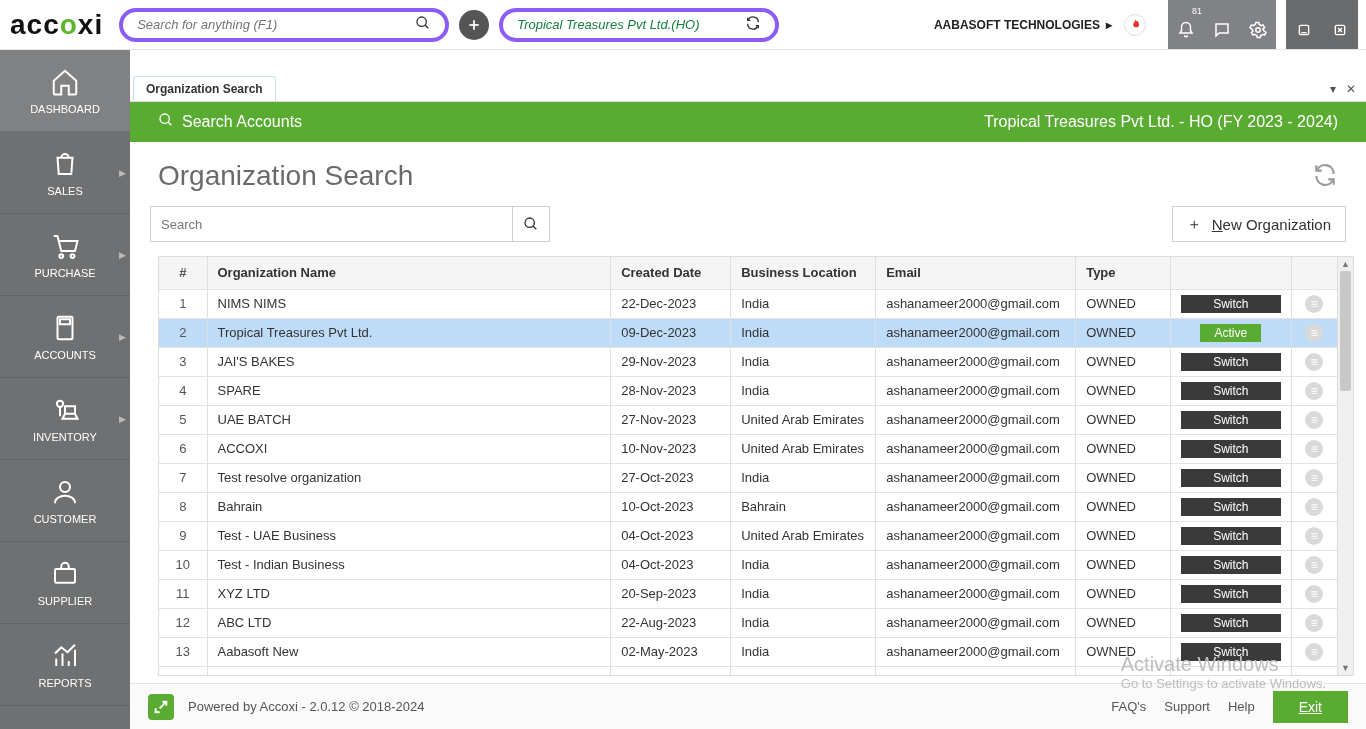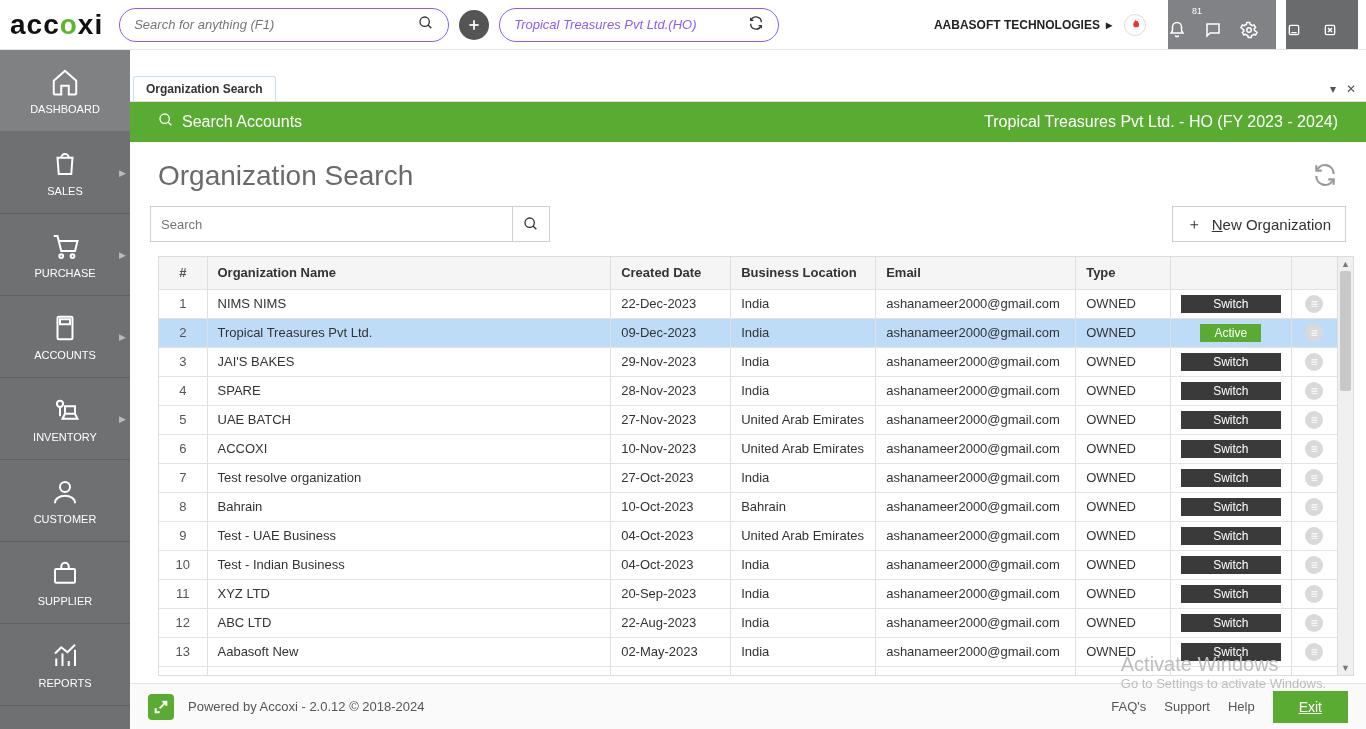--- a/index.html
+++ b/index.html
@@ -2,29 +2,29 @@
 <html><head>
   <meta charset="utf-8">
   <style>
     * { box-sizing: border-box; margin: 0; padding: 0; }
     body { font-family: "Segoe UI", Arial, sans-serif; font-size: 13px; color: #333; background: #fff; width: 1366px; height: 729px; overflow: hidden; position: relative; }
 
     
     .topbar { display: flex; align-items: center; height: 50px; padding: 0 8px; gap: 10px; border-bottom: 1px solid #e5e5e5; }
     .logo { font-size: 28px; font-weight: 700; letter-spacing: 1px; color: #111; padding: 0 6px 0 2px; font-family: Arial, sans-serif; }
     .logo .green { color: #5cb531; }
-    .search-pill { display: flex; align-items: center; height: 34px; border: 1px solid #8b5cf6; border-radius: 17px; padding: 0 14px; }
+    .search-pill { display: flex; align-items: center; height: 34px; border: 4px solid #8b5cf6; border-radius: 17px; padding: 0 14px; }
     .search-global { width: 330px; }
     .search-pill input { border: none; outline: none; background: transparent; font-style: italic; font-size: 13px; color: #888; flex: 1; }
     .circle-btn { width: 30px; height: 30px; border-radius: 50%; background: #555; color: #fff; display: flex; align-items: center; justify-content: center; font-size: 18px; }
-    .org-pill { width: 280px; justify-content: space-between; font-style: italic; color: #8b5cf6; gap: 37px; }
+    .org-pill { width: 280px; justify-content: space-between; font-style: italic; color: #15803d; gap: 37px; }
     .topbar-spacer { flex: 1; }
     .user-link { font-weight: 600; color: #222; font-size: 12px; display: flex; align-items: flex-start; gap: 6px; }
     .flame { width: 22px; height: 22px; border-radius: 50%; border: 1px solid #ddd; display: flex; align-items: center; justify-content: center; color: #e33; margin: 0 6px 0 2px; }
-    .icon-box { width: 36px; height: 60px; display: flex; align-items: center; justify-content: flex-start; color: #fff; font-size: 18px; position: relative; }
+    .icon-box { width: 36px; height: 60px; display: flex; align-items: center; justify-content: center; color: #fff; font-size: 18px; position: relative; }
     .icon-strip { display: flex; background: #808285; margin-left: 6px; align-self: stretch; }
     .icon-strip2 { display: flex; background: #6a6b6d; align-self: stretch; }
     .badge { position: absolute; top: 6px; right: 2px; font-size: 9px; color: #fff; }
 
     
     .layout { display: flex; width: 100%; height: calc(100% - 50px); }
     .nav { width: 130px; background: #6f7072; display: flex; flex-direction: column; }
     .nav-item { height: 82px; display: flex; flex-direction: column; align-items: center; justify-content: center; color: #fff; font-size: 11px; gap: 6px; position: relative; border-bottom: 1px solid rgba(0,0,0,0.12); }
     .nav-item.hover { background: #808183; }
     .nav-item svg { width: 30px; height: 30px; }

